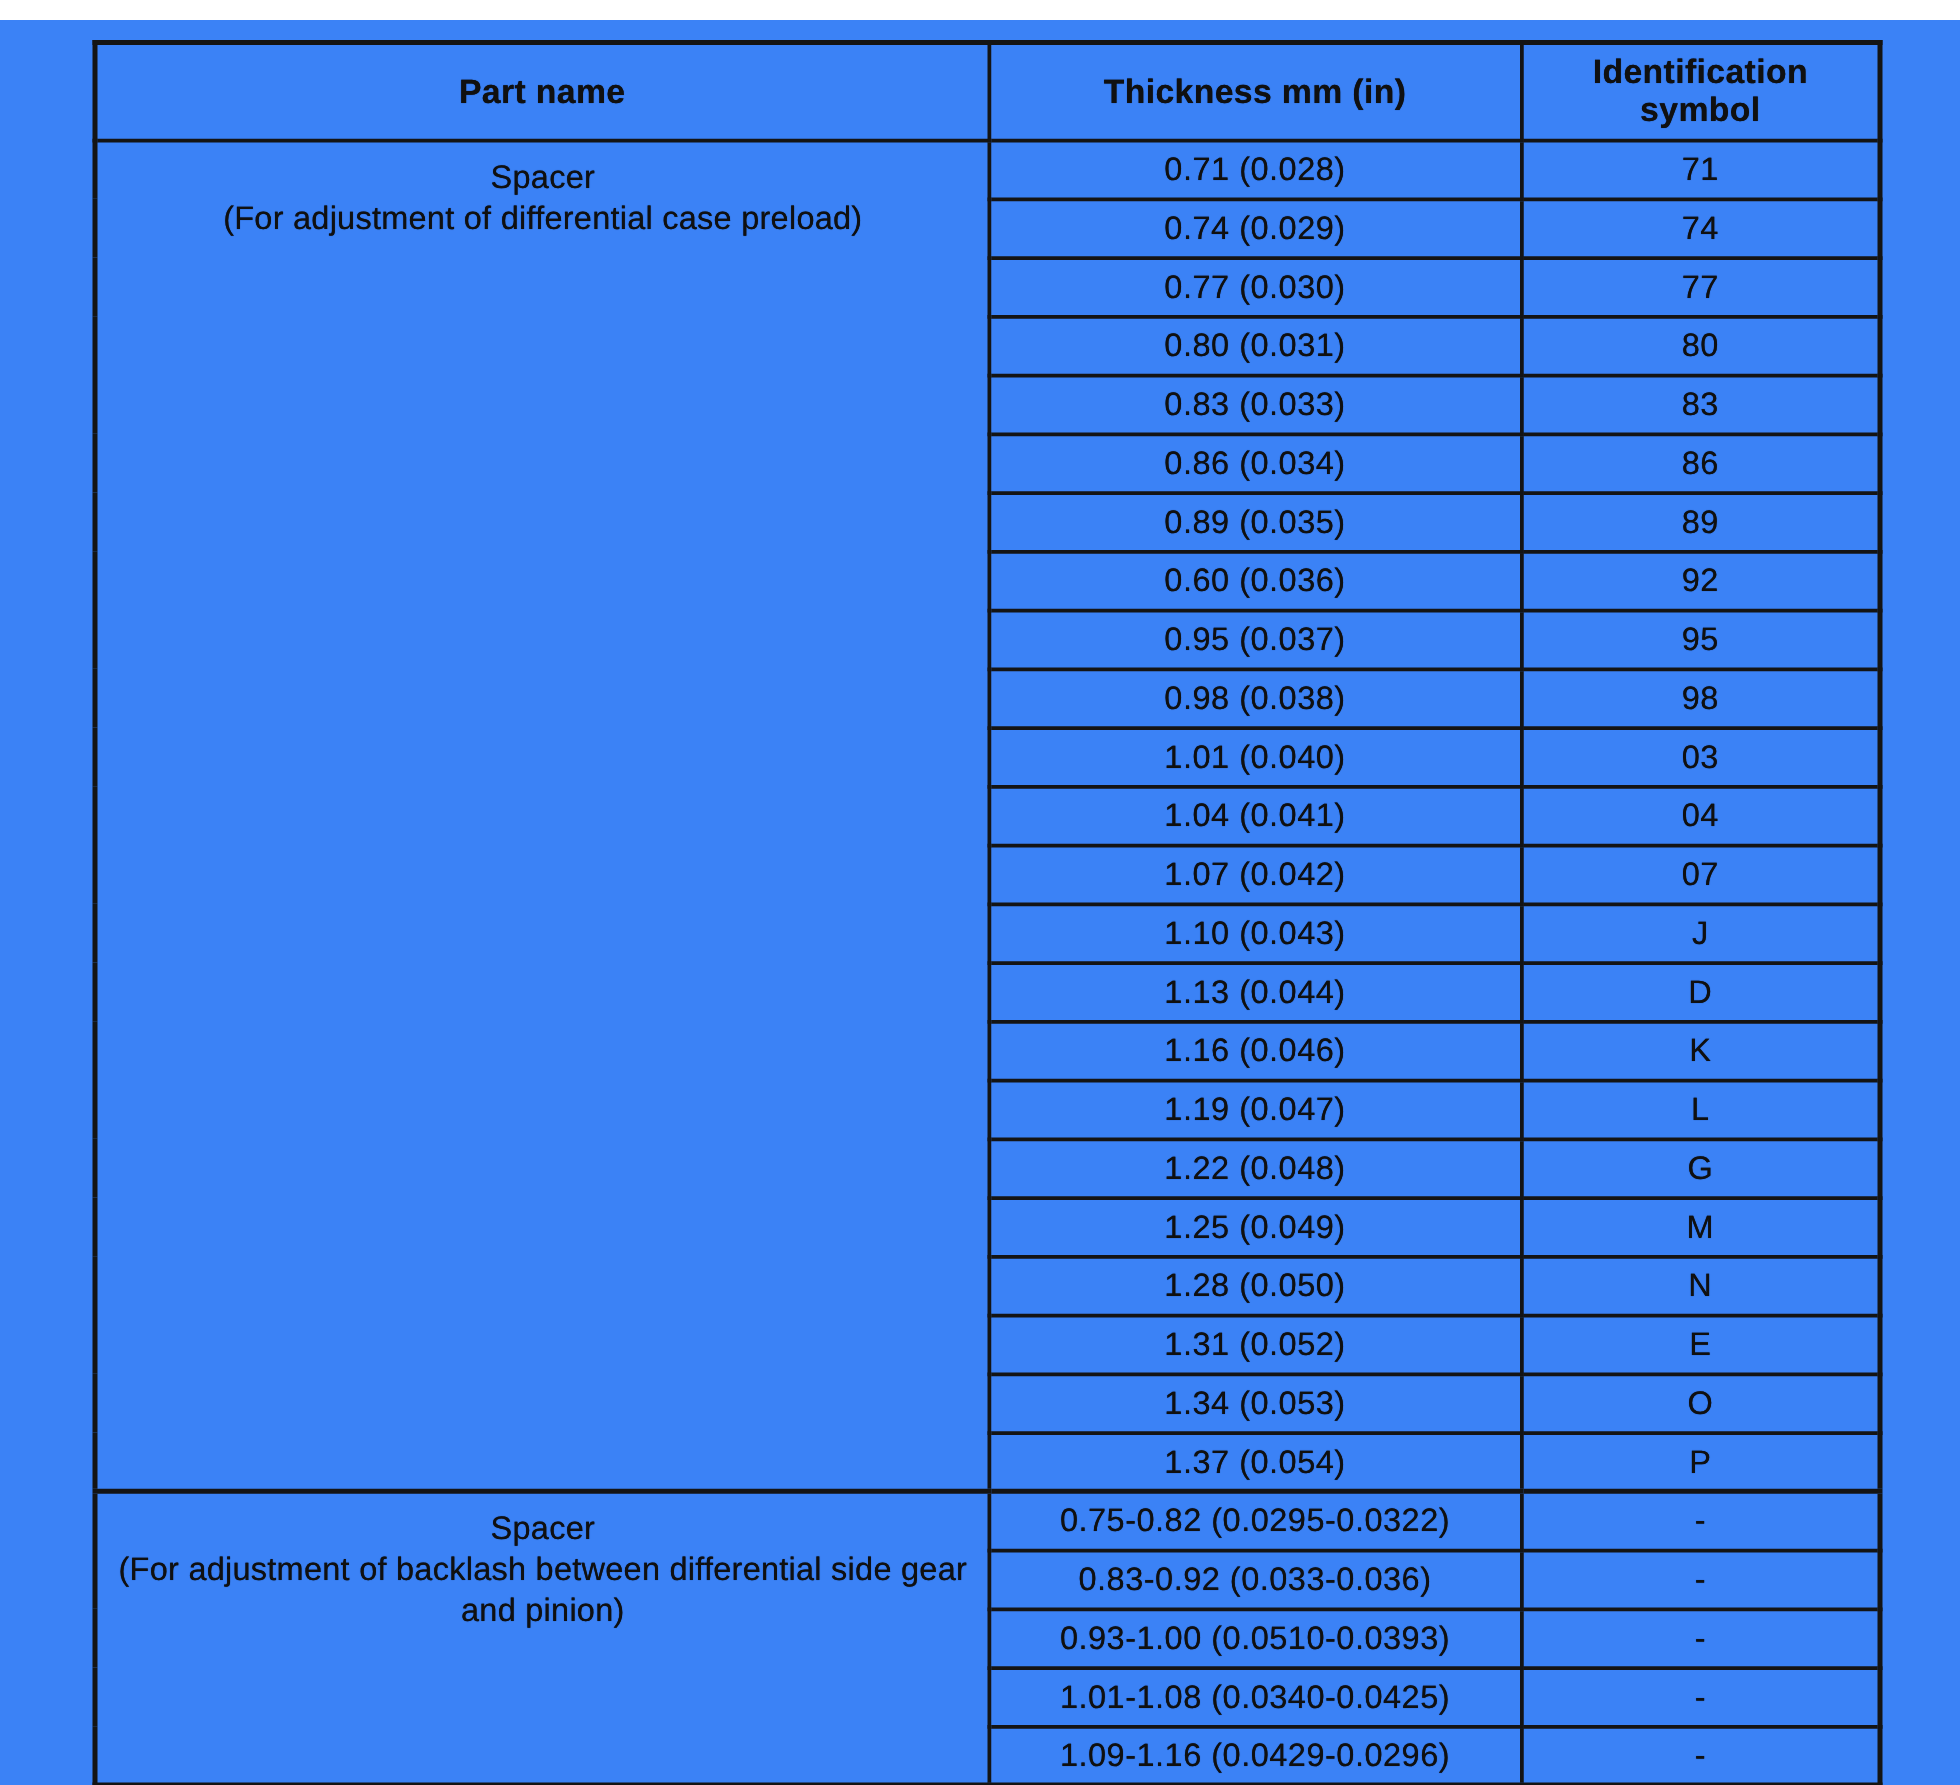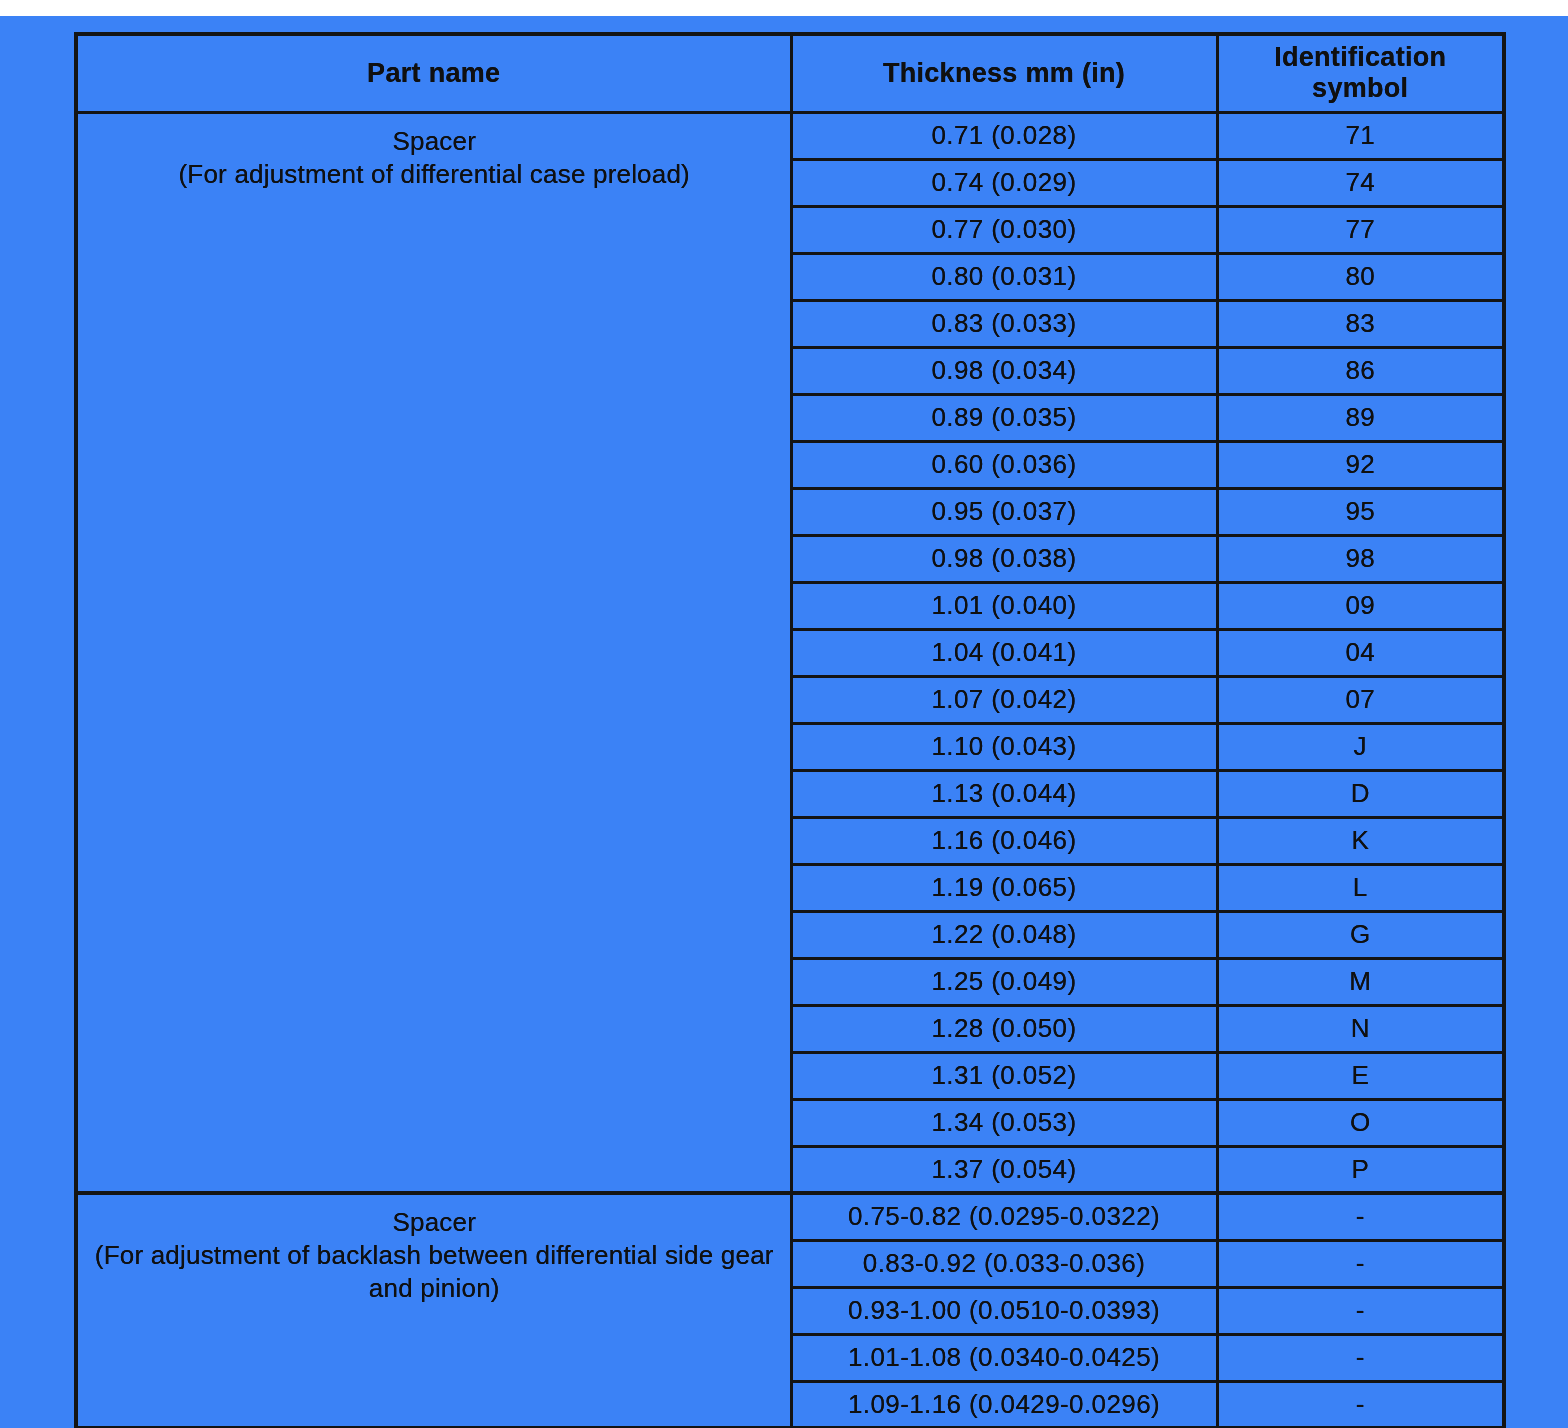--- a/index.html
+++ b/index.html
@@ -106,42 +106,42 @@
         </tr>
         <tr>
           <td class="num-cell">0.80 (0.031)</td>
           <td class="sym-cell">80</td>
         </tr>
         <tr>
           <td class="num-cell">0.83 (0.033)</td>
           <td class="sym-cell">83</td>
         </tr>
         <tr>
-          <td class="num-cell">0.98 (0.034)</td>
+          <td class="num-cell">0.86 (0.034)</td>
           <td class="sym-cell">86</td>
         </tr>
         <tr>
           <td class="num-cell">0.89 (0.035)</td>
           <td class="sym-cell">89</td>
         </tr>
         <tr>
           <td class="num-cell">0.60 (0.036)</td>
           <td class="sym-cell">92</td>
         </tr>
         <tr>
           <td class="num-cell">0.95 (0.037)</td>
           <td class="sym-cell">95</td>
         </tr>
         <tr>
           <td class="num-cell">0.98 (0.038)</td>
           <td class="sym-cell">98</td>
         </tr>
         <tr>
           <td class="num-cell">1.01 (0.040)</td>
-          <td class="sym-cell">09</td>
+          <td class="sym-cell">03</td>
         </tr>
         <tr>
           <td class="num-cell">1.04 (0.041)</td>
           <td class="sym-cell">04</td>
         </tr>
         <tr>
           <td class="num-cell">1.07 (0.042)</td>
           <td class="sym-cell">07</td>
         </tr>
         <tr>
@@ -150,21 +150,21 @@
         </tr>
         <tr>
           <td class="num-cell">1.13 (0.044)</td>
           <td class="sym-cell">D</td>
         </tr>
         <tr>
           <td class="num-cell">1.16 (0.046)</td>
           <td class="sym-cell">K</td>
         </tr>
         <tr>
-          <td class="num-cell">1.19 (0.065)</td>
+          <td class="num-cell">1.19 (0.047)</td>
           <td class="sym-cell">L</td>
         </tr>
         <tr>
           <td class="num-cell">1.22 (0.048)</td>
           <td class="sym-cell">G</td>
         </tr>
         <tr>
           <td class="num-cell">1.25 (0.049)</td>
           <td class="sym-cell">M</td>
         </tr>

